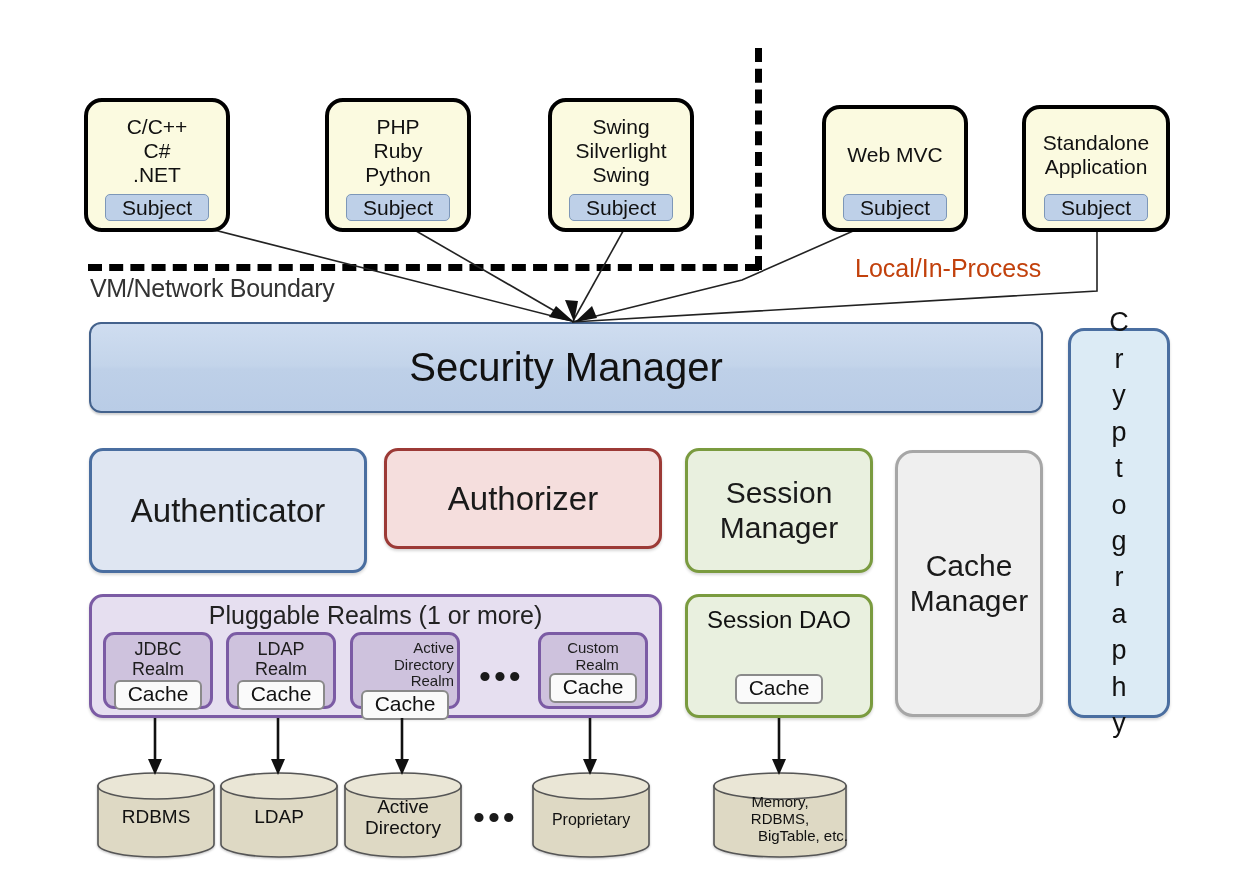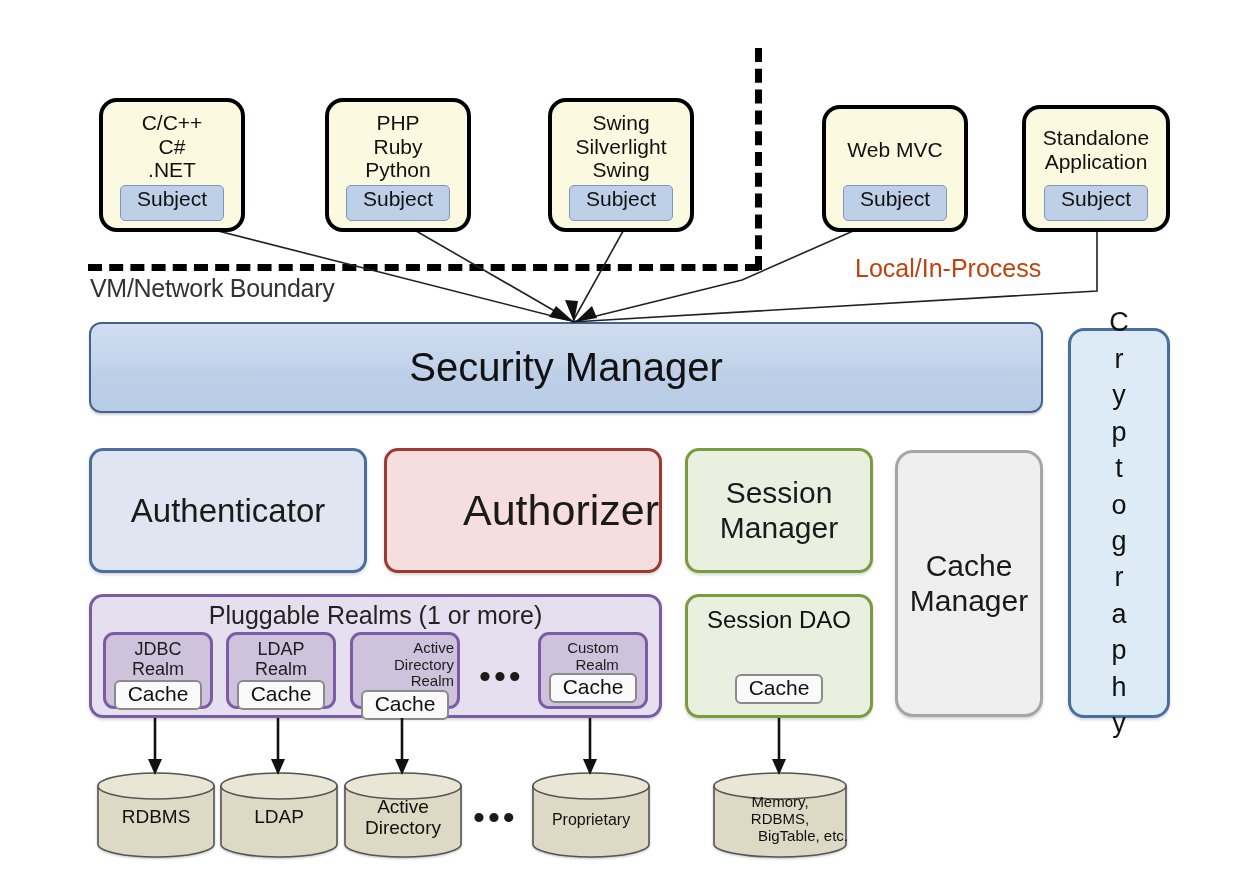--- a/index.html
+++ b/index.html
@@ -21,21 +21,21 @@
     text-align:center;line-height:1.14;font-size:21px;color:#111;
     display:flex;flex-direction:column;justify-content:center;flex:1 1 auto;width:100%;
   }
   .client .lines span{display:block;}
   .subject{
     background:#bed0e8;
     border:1px solid #7d97b8;
     border-radius:5px;
     font-size:21px;
     color:#111;
-    padding:1px 16px 9px 16px;
+    padding:1px 16px 0 16px;
     margin-bottom:7px;
     text-align:center;
   }
 
   
   .dash-h{border-top:7px dashed #000;}
   .dash-v{border-left:7px dashed #000;}
   .boundary-label{font-size:25px;color:#333;letter-spacing:-.3px;white-space:nowrap;}
   .inproc-label{font-size:25px;color:#c2410c;white-space:nowrap;}
 
@@ -111,21 +111,21 @@
 </head>
 <body>
 
 <div id="stage">
 
   <div class="abs dash-v" style="left:755px;top:48px;height:222px;"></div>
   <div class="abs dash-h" style="left:88px;top:264px;width:671px;"></div>
   <div class="abs boundary-label" style="left:90px;top:274px;">VM/Network Boundary</div>
   <div class="abs inproc-label" style="left:855px;top:254px;">Local/In-Process</div>
 
-  <div class="abs client" style="left:99px;top:98px;width:146px;height:134px;">
+  <div class="abs client" style="left:84px;top:98px;width:146px;height:134px;">
     <div class="lines">
       <span>C/C++</span>
       <span>C#</span>
       <span>.NET</span>
     </div>
     <div class="subject">Subject</div>
   </div>
 
   <div class="abs client" style="left:325px;top:98px;width:146px;height:134px;">
     <div class="lines">
@@ -194,21 +194,21 @@
       <span>p</span>
       <span>h</span>
       <span>y</span>
     </div>
   </div>
 
   <div class="abs module mod-blue" style="left:89px;top:448px;width:278px;height:125px;font-size:33px;">
     <span>Authenticator</span>
   </div>
 
-  <div class="abs module mod-red" style="left:384px;top:448px;width:278px;height:125px;font-size:43px;justify-content:flex-end;">
+  <div class="abs module mod-red" style="left:384px;top:448px;width:278px;height:101px;font-size:33px;">
     <span>Authorizer</span>
   </div>
 
   <div class="abs module mod-green" style="left:685px;top:448px;width:188px;height:125px;font-size:30px;">
     <span>
       <span style="display:block;">Session</span>
       <span style="display:block;">Manager</span>
     </span>
   </div>
 

